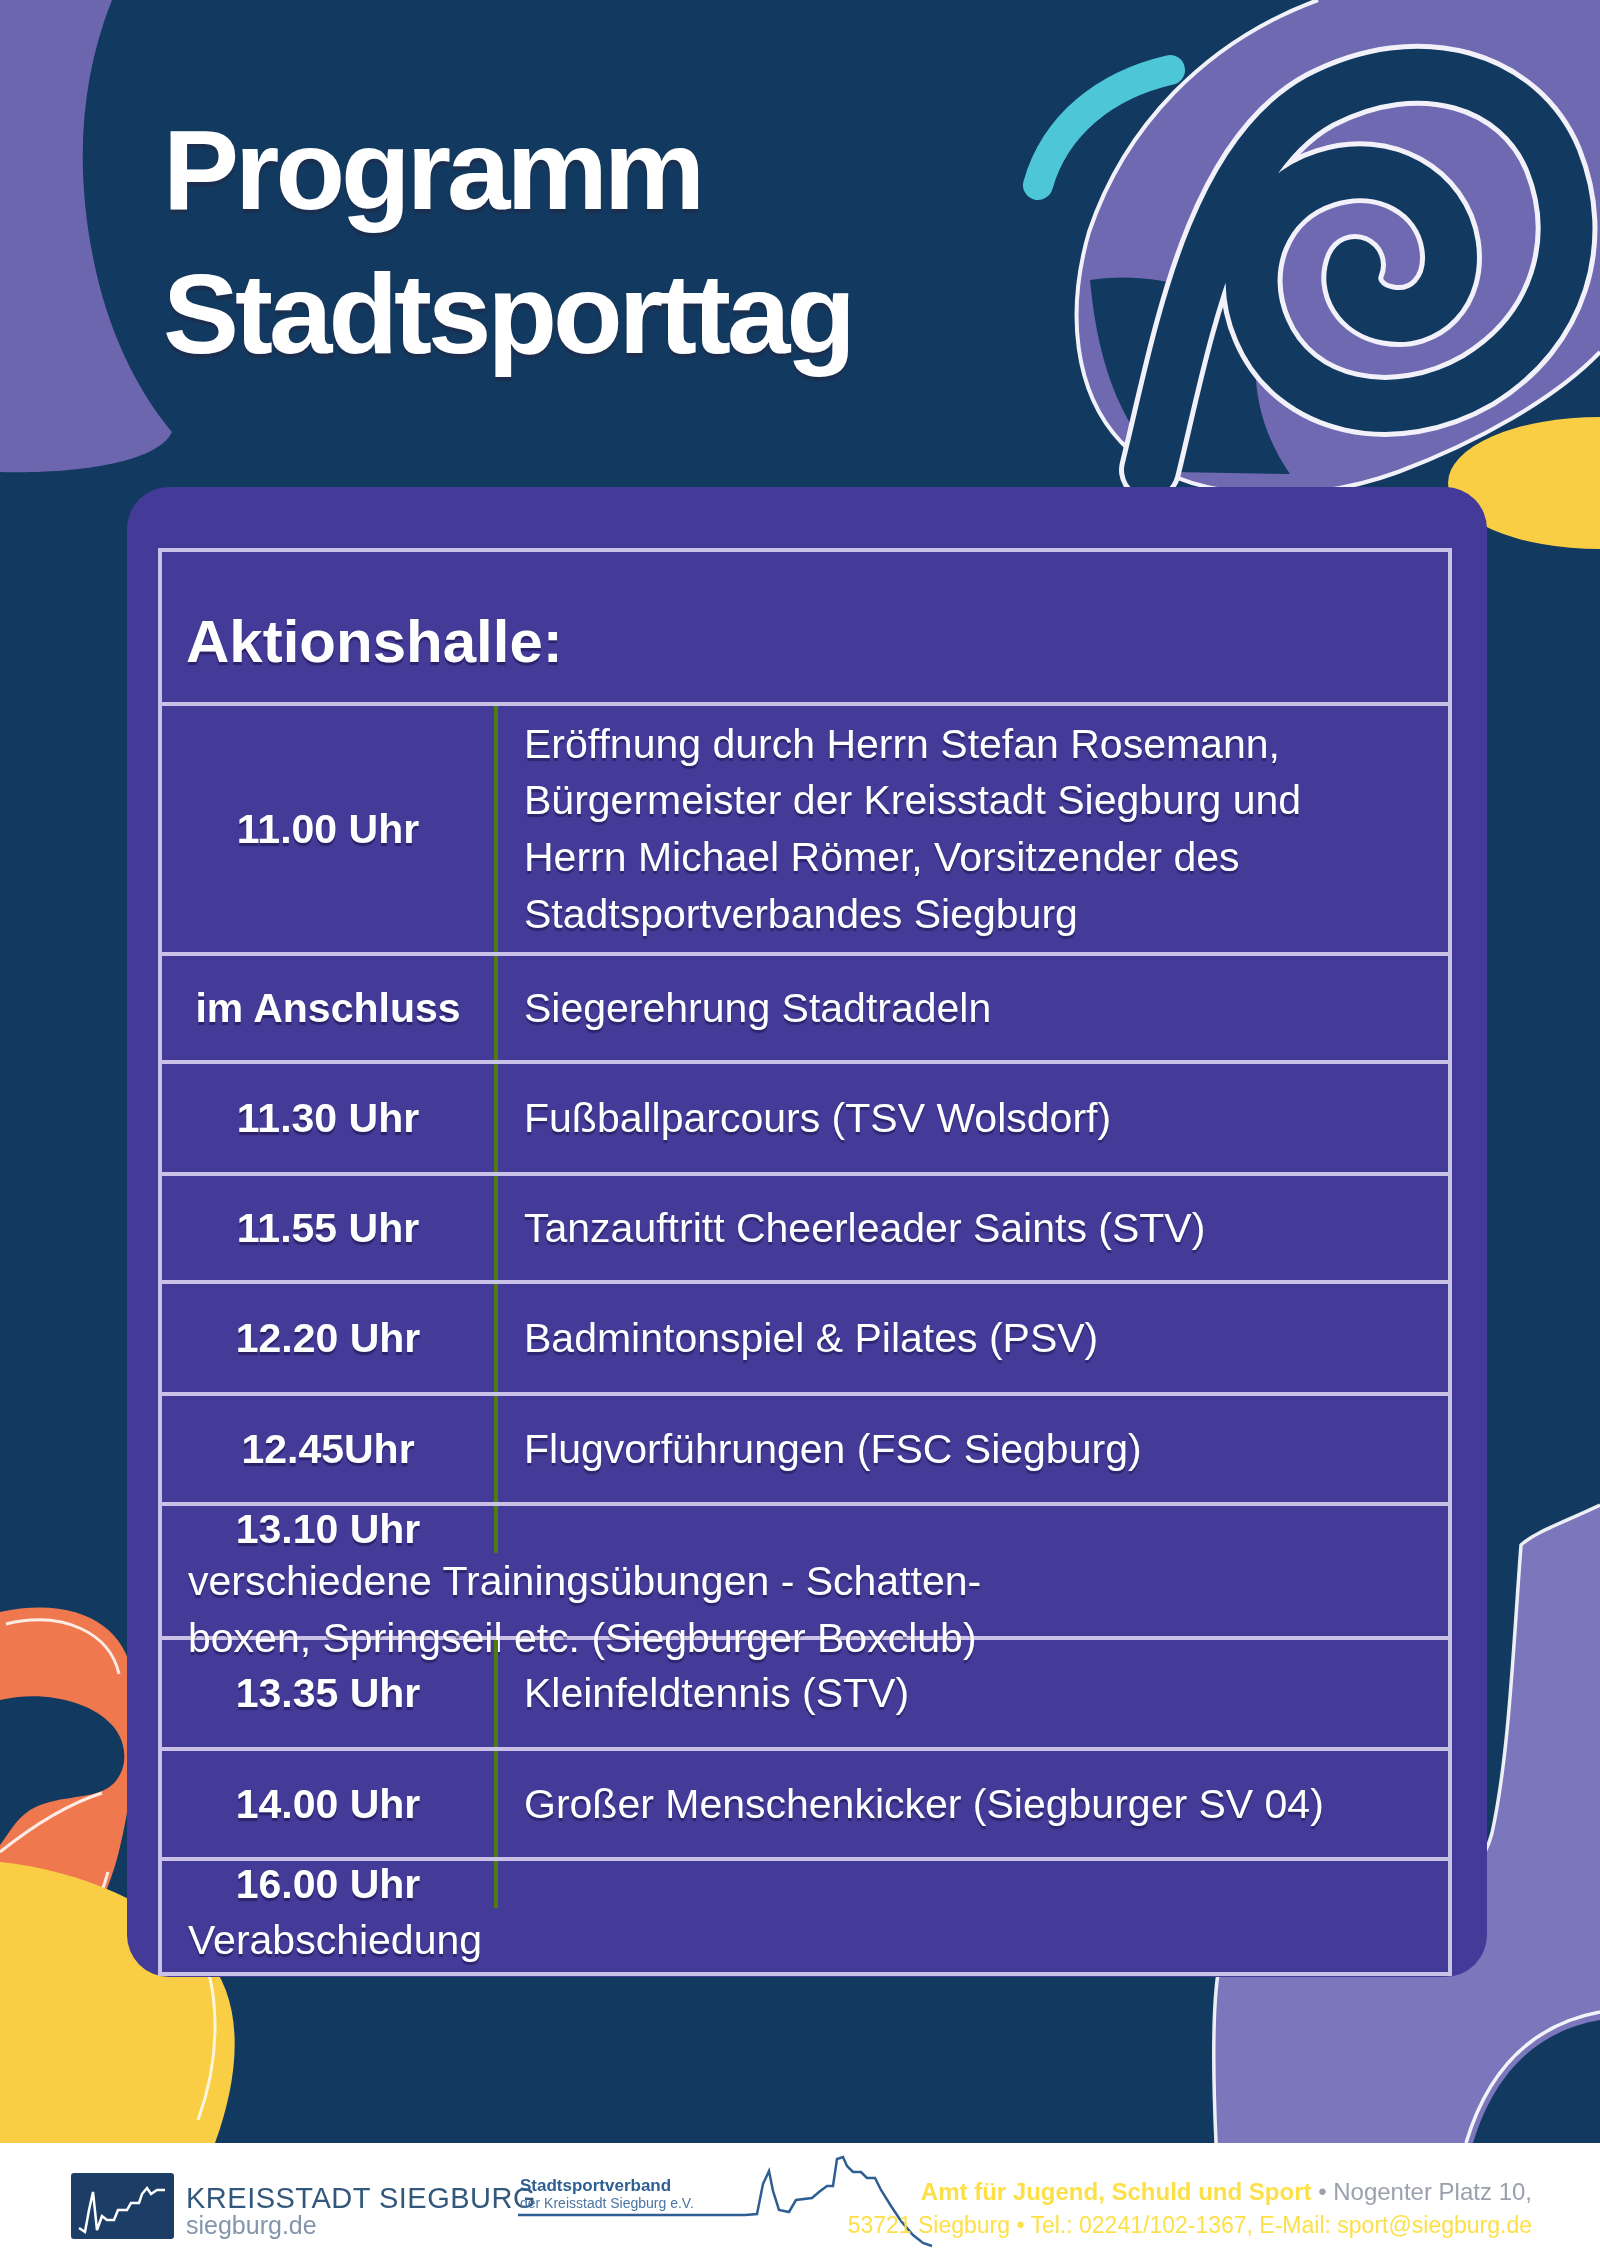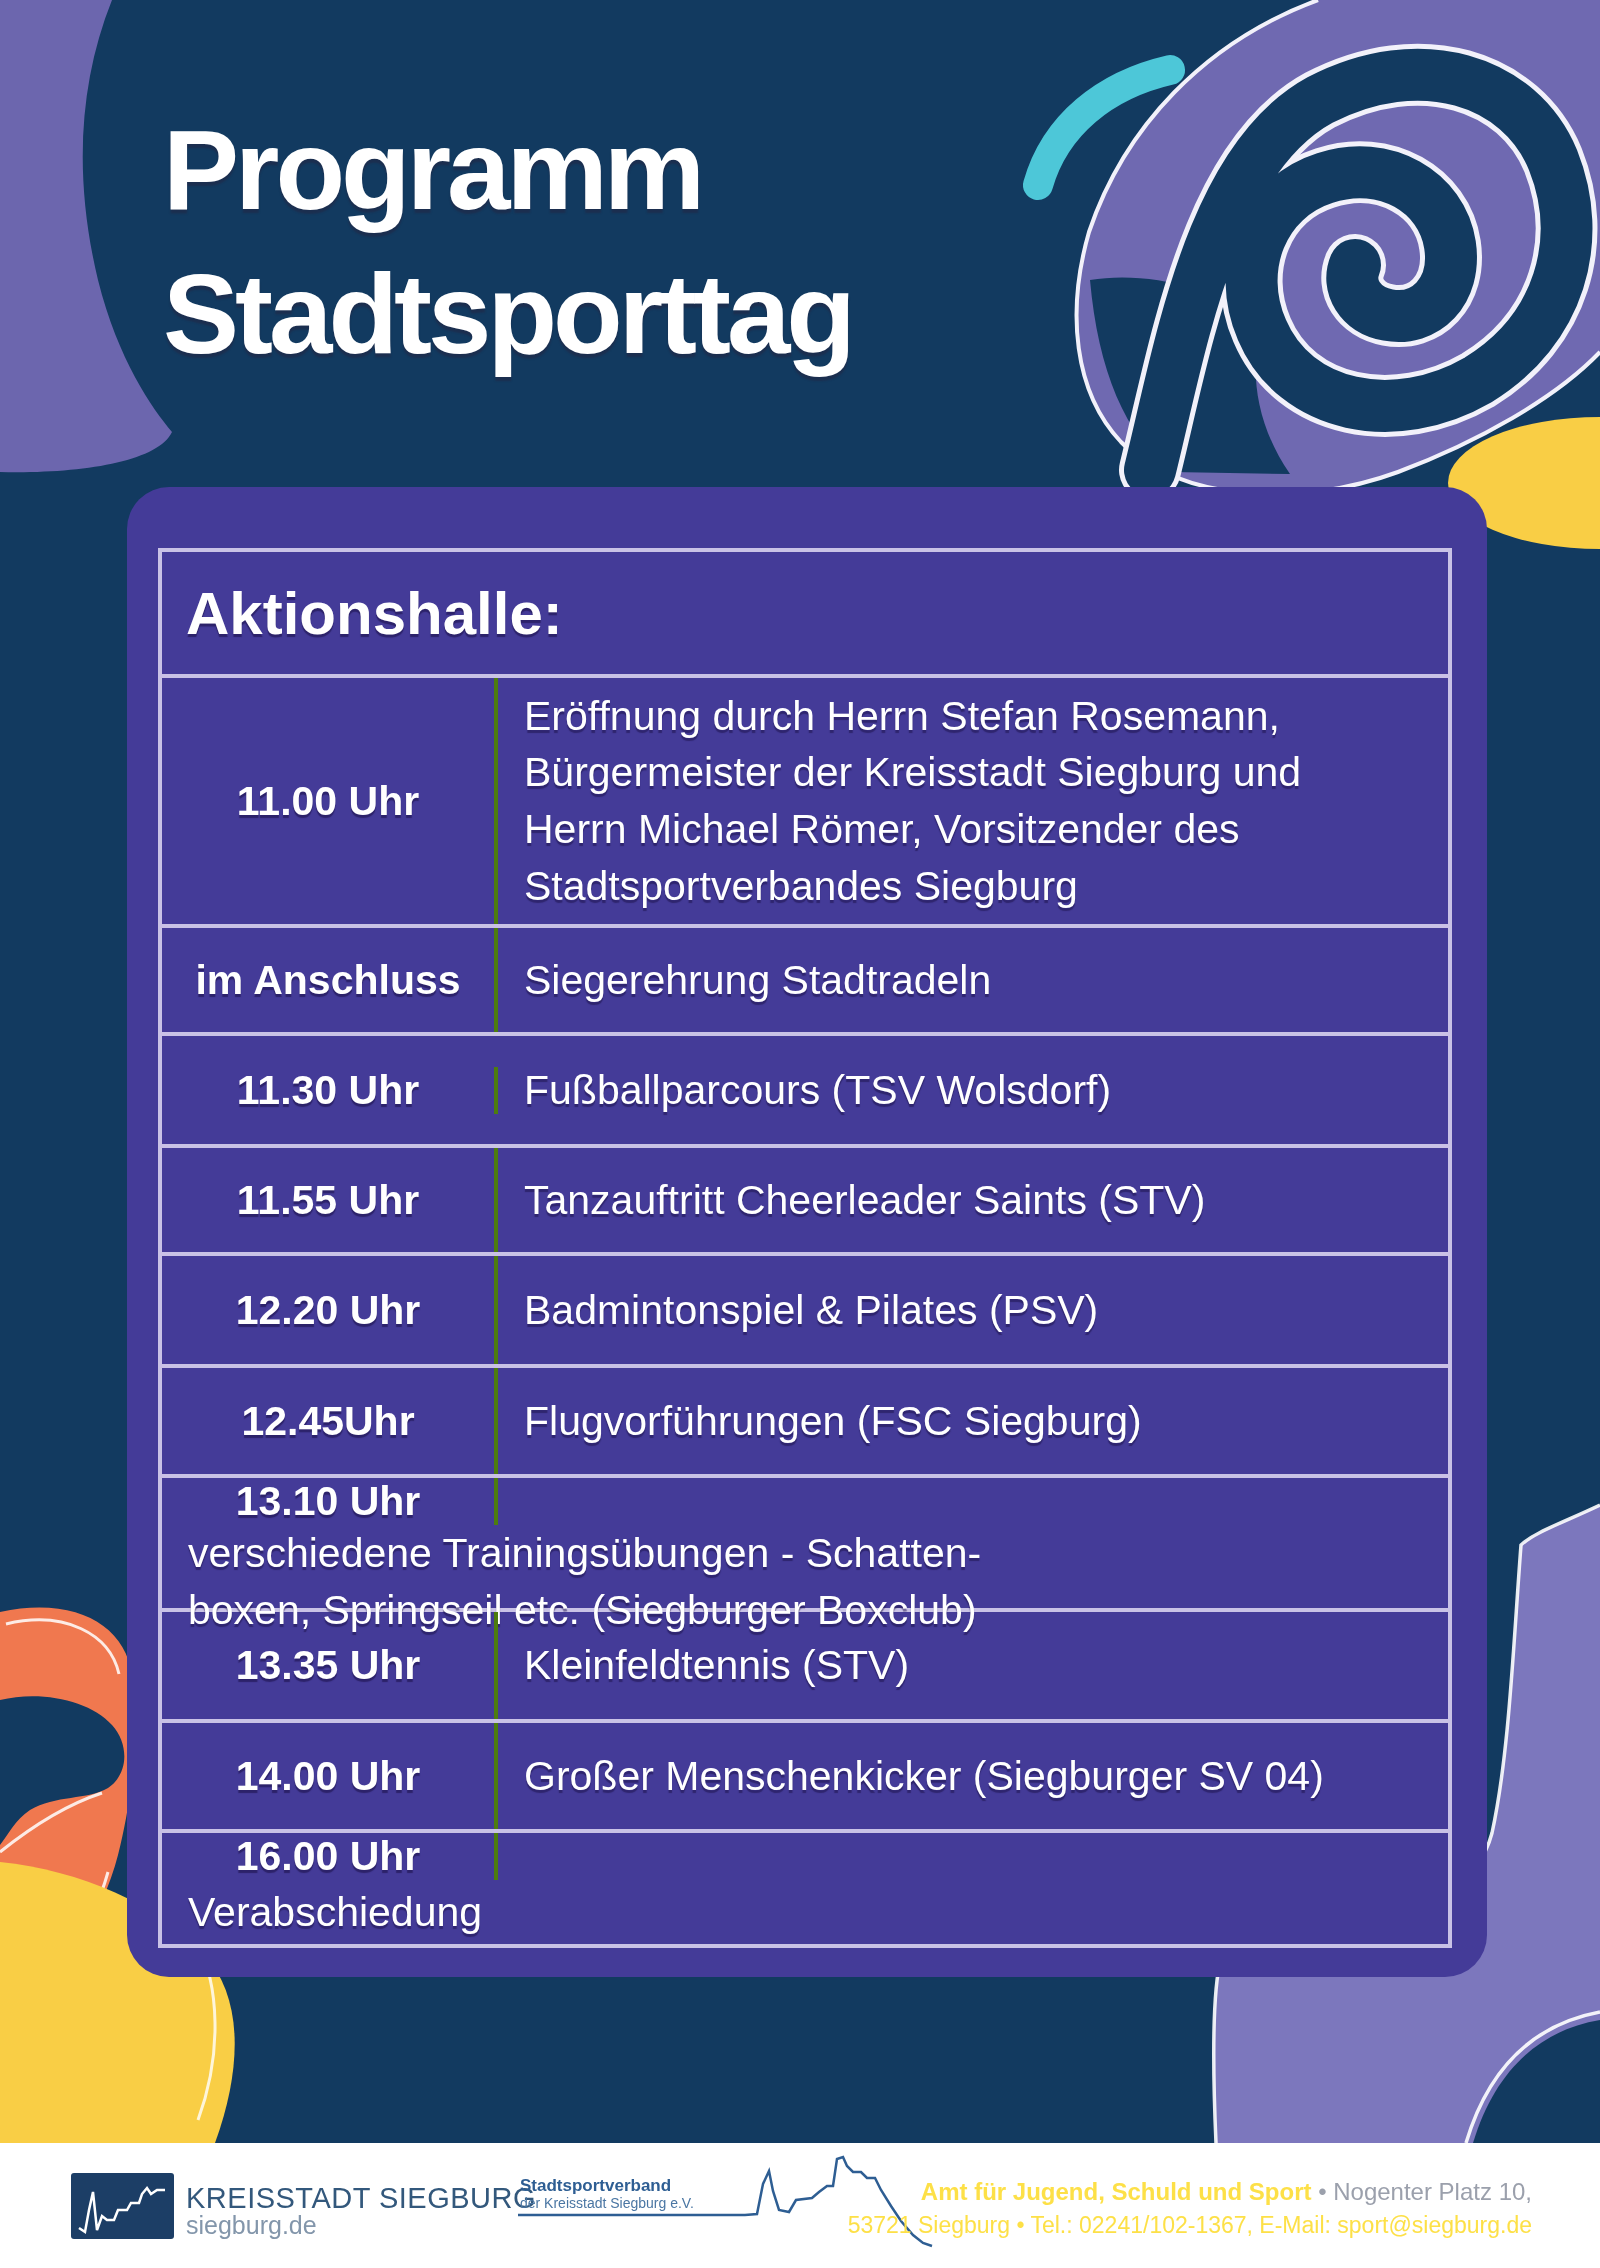--- a/index.html
+++ b/index.html
@@ -15,22 +15,22 @@
 
   
   .panel{position:absolute;left:127px;top:487px;width:1360px;height:1490px;
          background:#443B98;border-radius:42px;z-index:2;}
   .grid{position:absolute;left:31px;top:61px;width:1294px;
         border:4px solid #C9C2E6;box-sizing:border-box;color:#FFFFFF;}
   .row{display:flex;border-bottom:4px solid #C9C2E6;box-sizing:border-box;}
   .row:last-child{border-bottom:none;flex-direction:column;}
   .hrow{height:126px;display:flex;align-items:center;padding-left:24px;box-sizing:border-box;
         border-bottom:4px solid #C9C2E6;font-size:60px;font-weight:bold;
-        text-shadow:0 3px 1px rgba(25,15,70,.55);}
-  .r1{height:250px;} .r2{height:108px;} .r3{height:112px;align-items:center;} .r4{height:108px;}
+        text-shadow:0 3px 1px rgba(25,15,70,.55);margin-top:28px;}
+  .r1{height:250px;} .r2{height:108px;} .r3{height:112px;} .r4{height:108px;}
   .r5{height:112px;} .r6{height:110px;} .r7{height:134px;flex-direction:column;} .r8{height:111px;}
   .r9{height:110px;} .r10{height:111px;}
   .time{width:336px;border-right:4px solid #4d7c0f;box-sizing:border-box;flex:none;
         display:flex;align-items:center;justify-content:center;
         font-size:41px;font-weight:bold;text-shadow:0 3px 1px rgba(25,15,70,.55);}
   .desc{flex:1;display:flex;align-items:center;padding-left:26px;padding-right:10px;
         font-size:41px;line-height:1.38;white-space:pre-line;
         text-shadow:0 3px 1px rgba(25,15,70,.5);}
 
   

